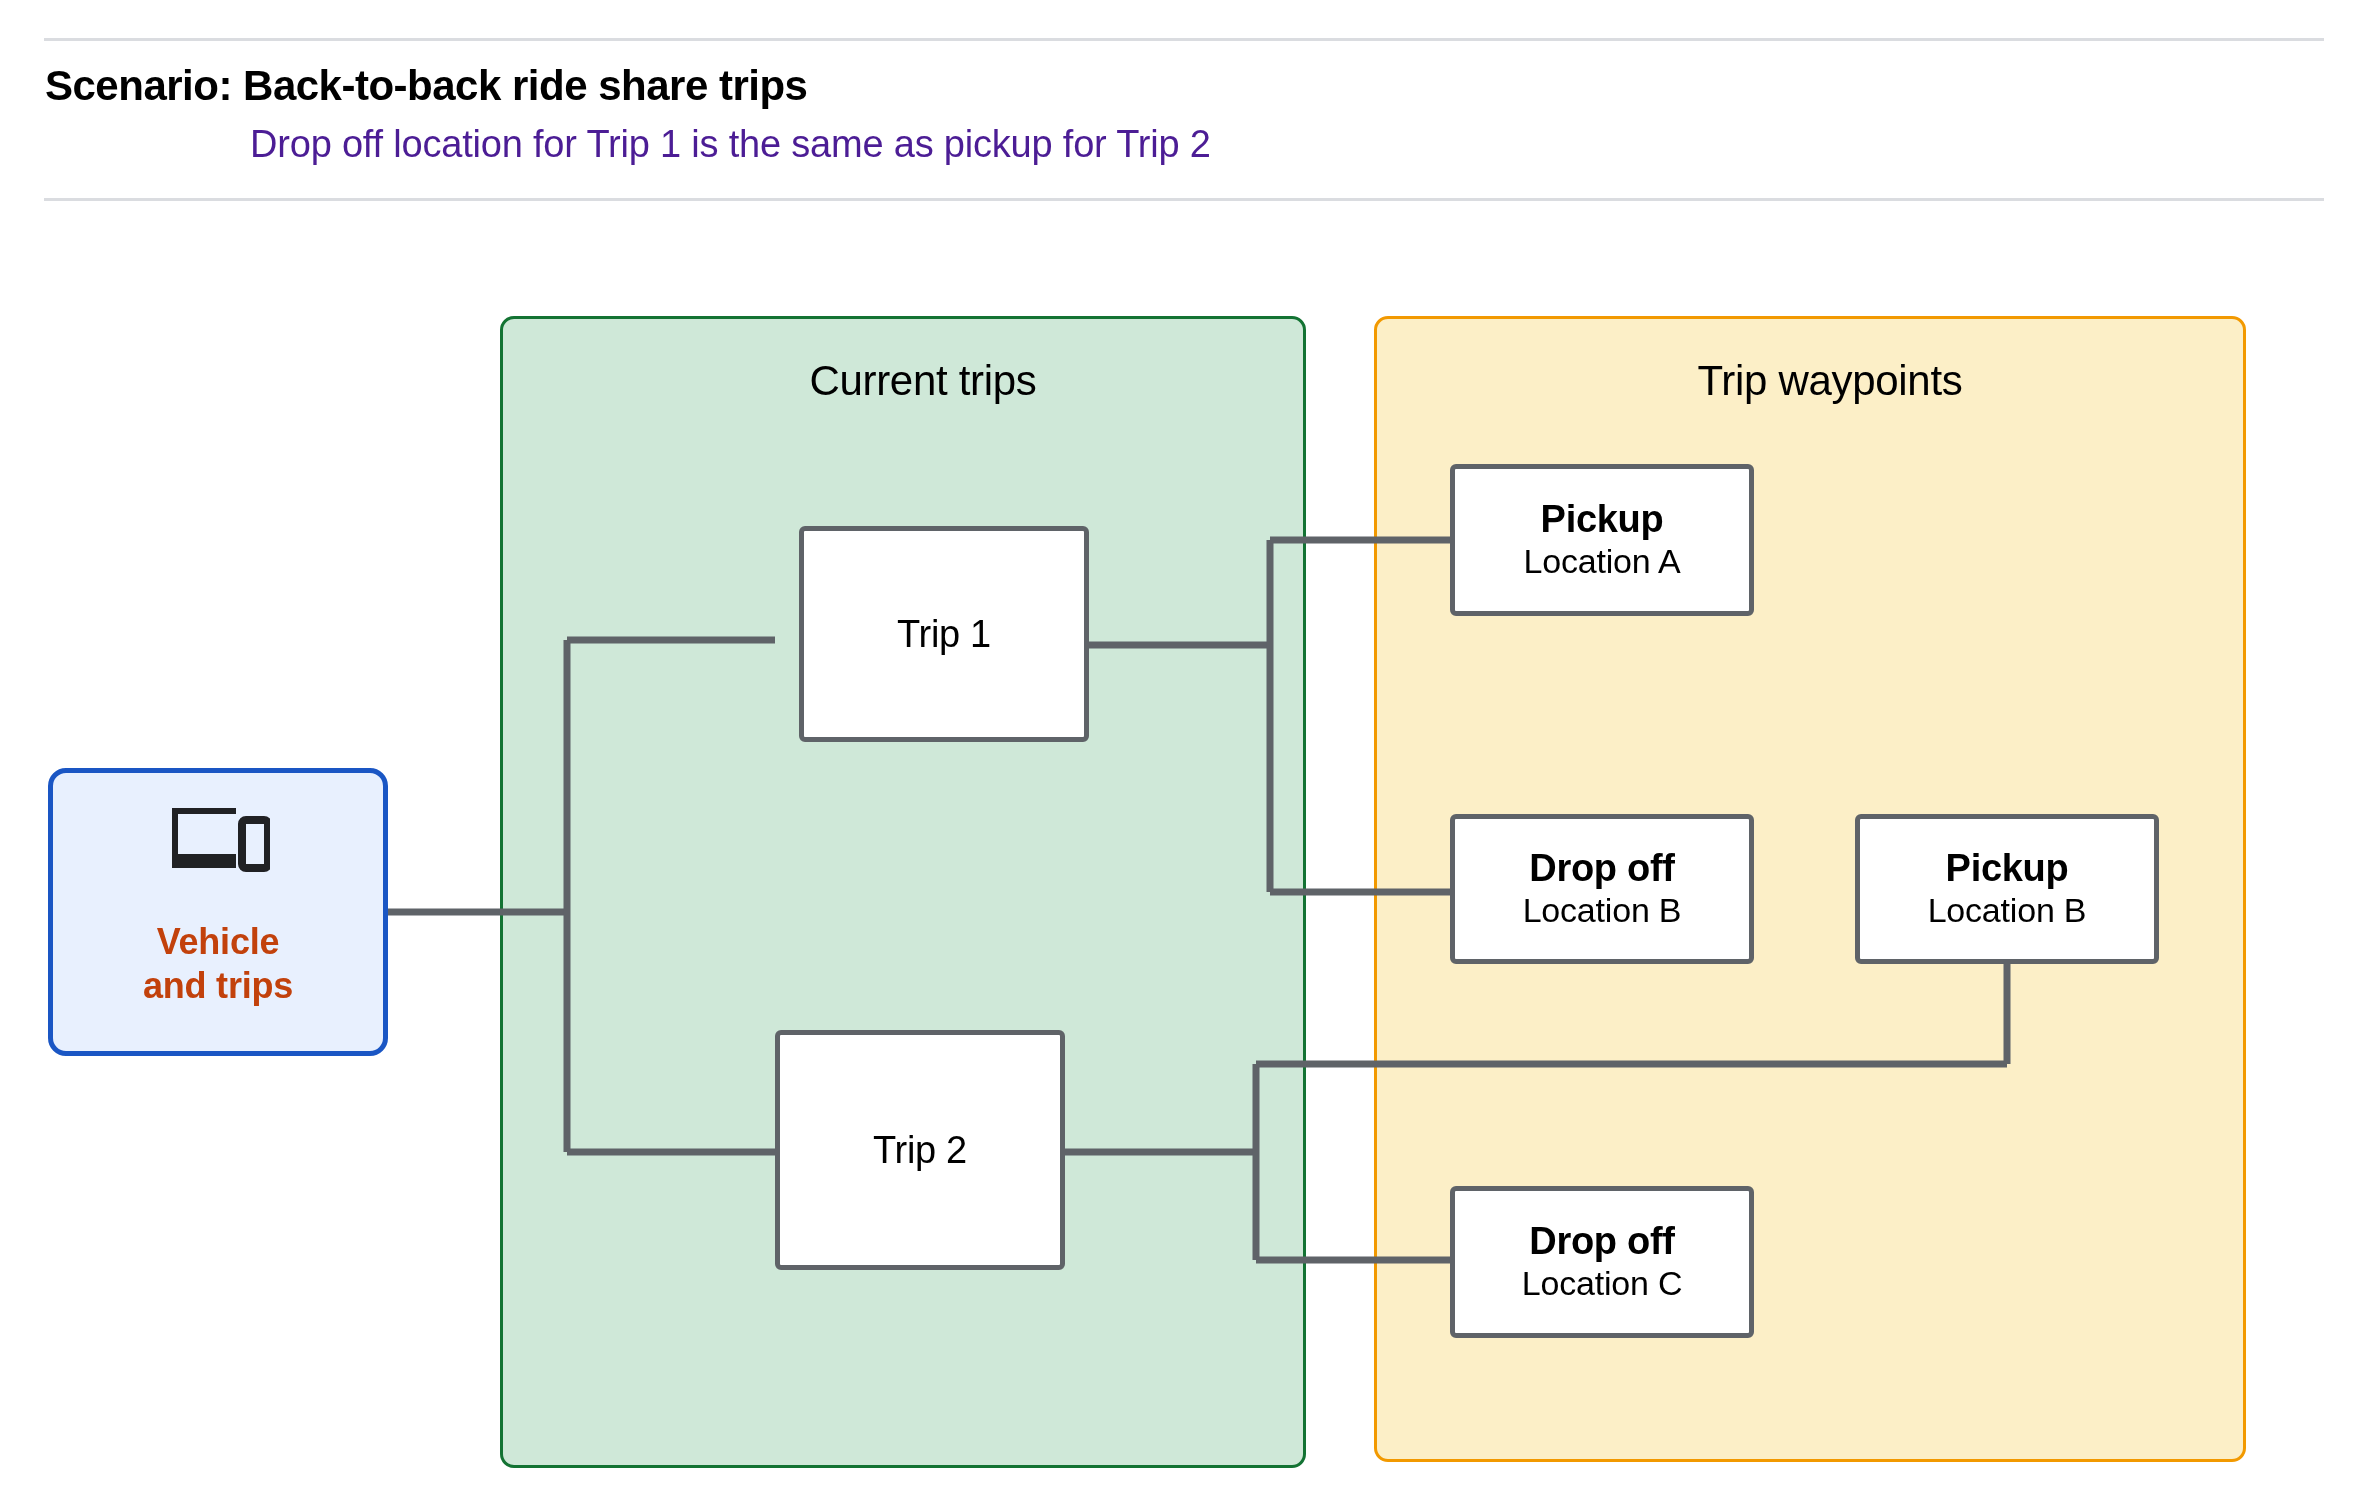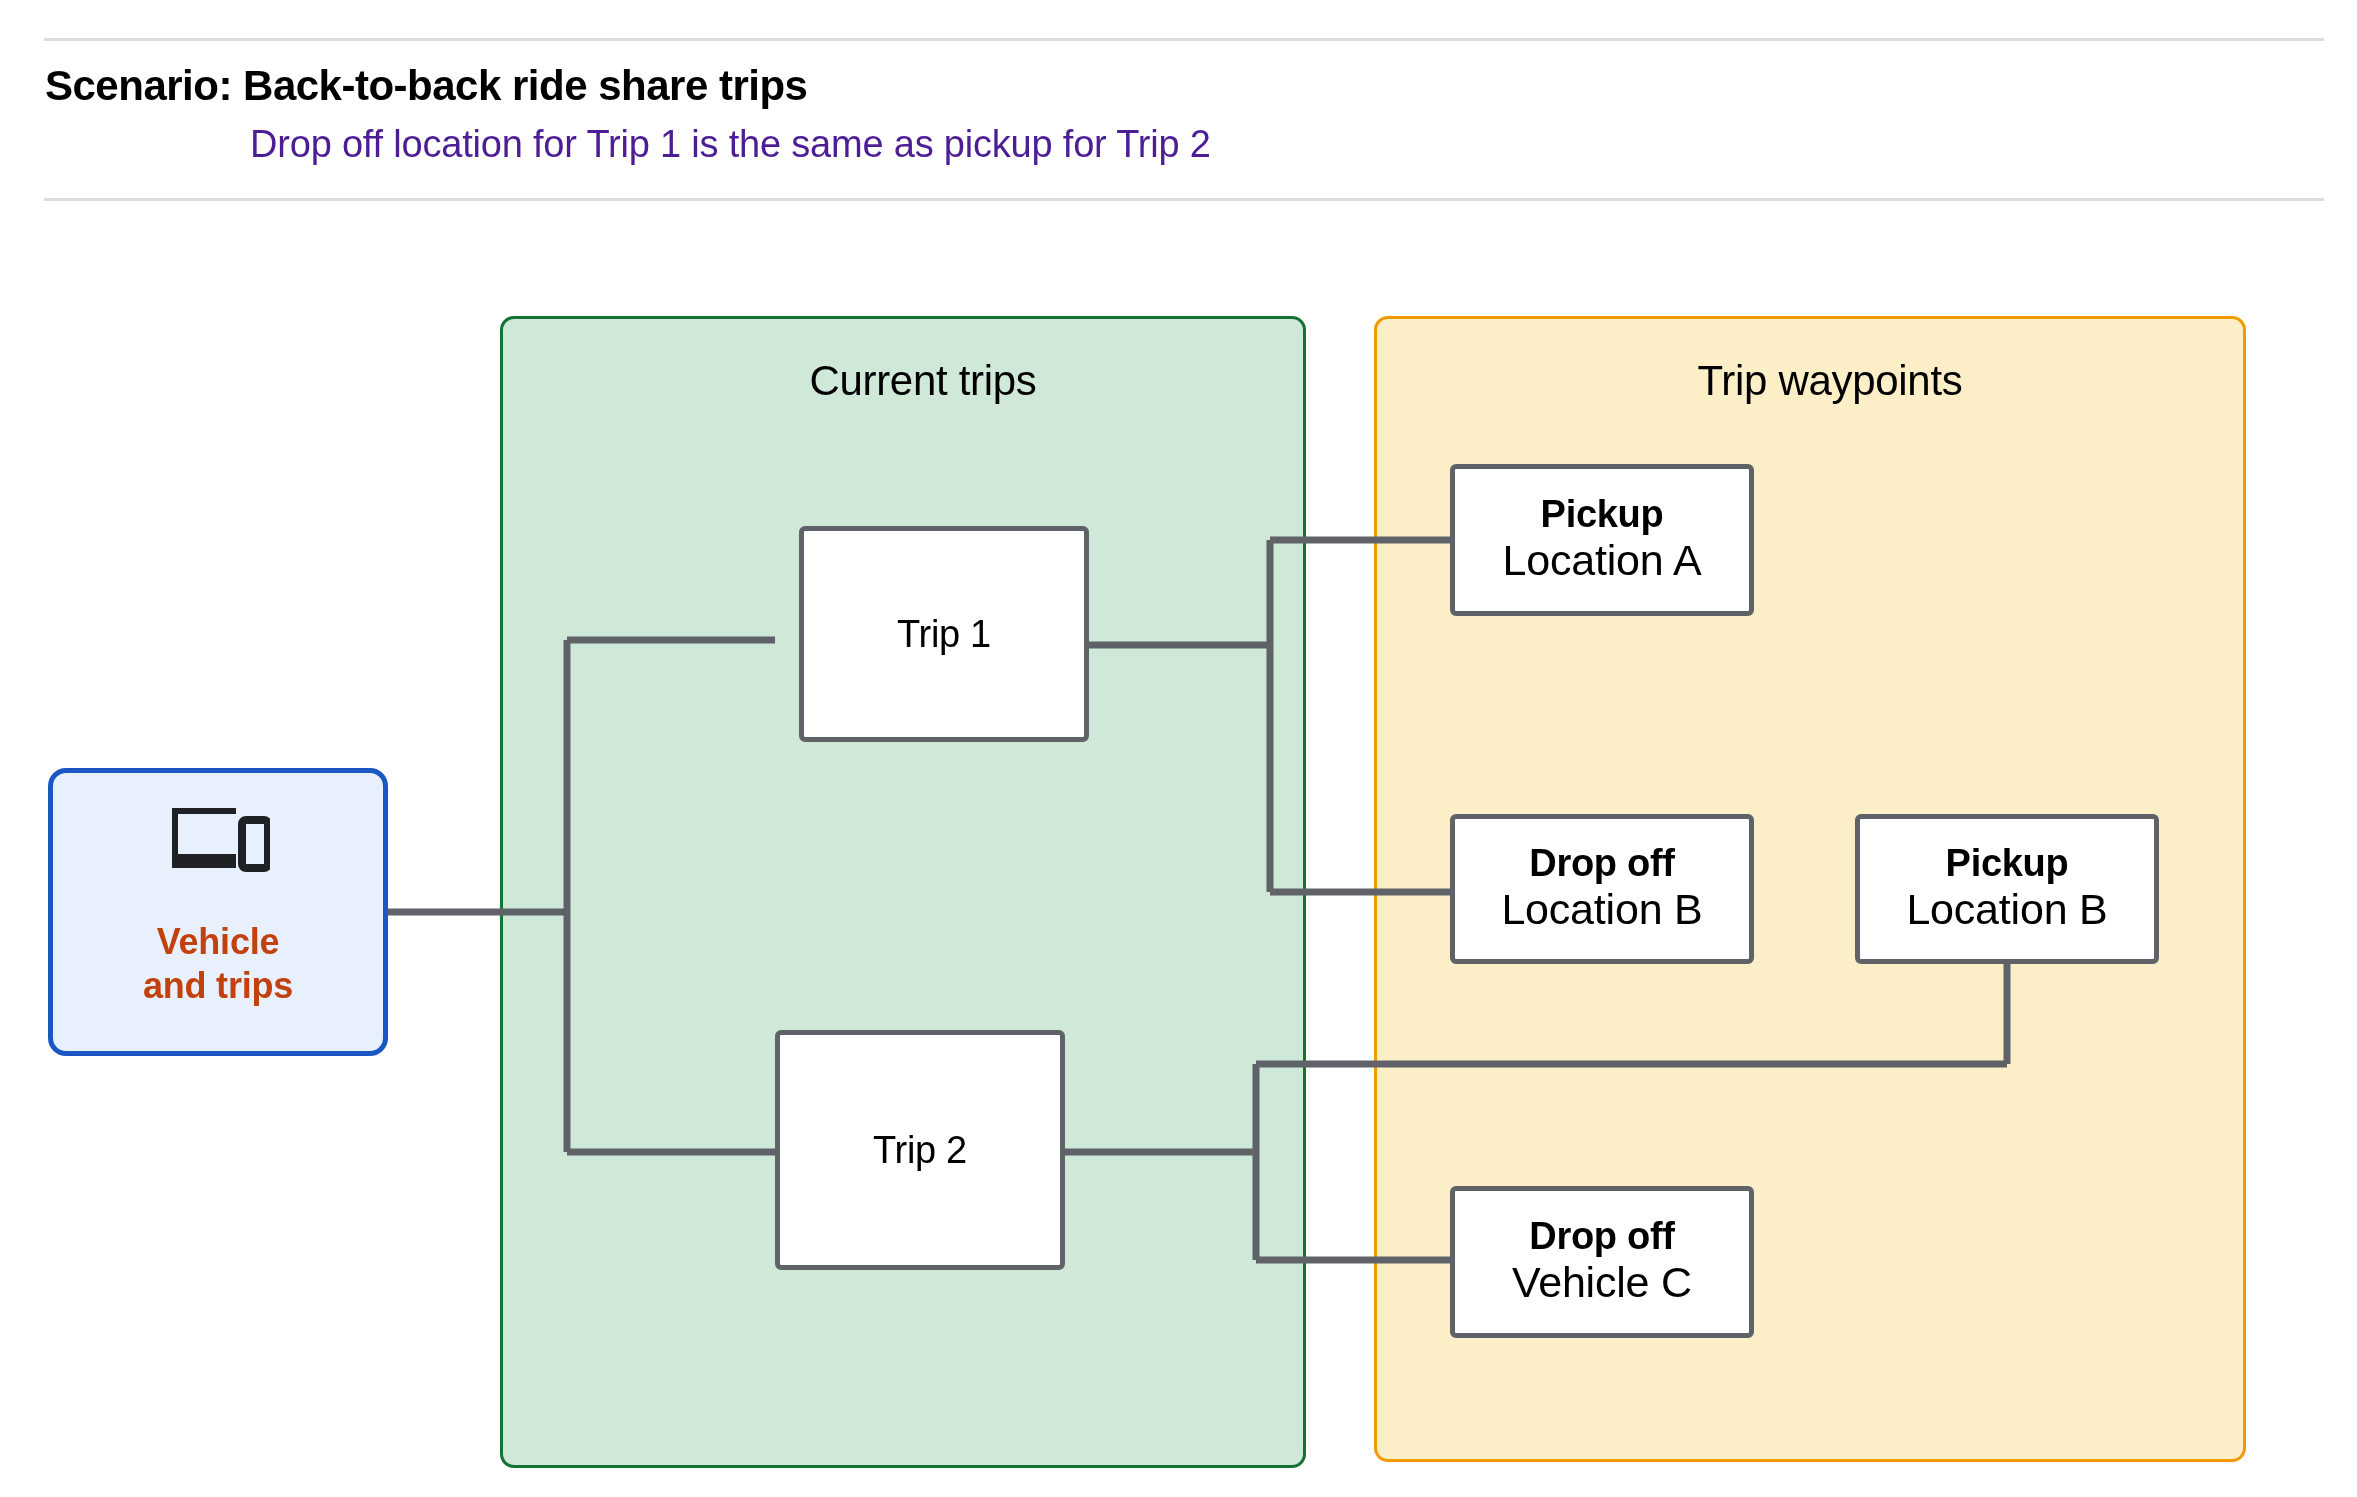--- a/index.html
+++ b/index.html
@@ -112,21 +112,21 @@
   .node-title {
     font-size: 38px;
     color: #000000;
     letter-spacing: -0.3px;
   }
   .waypoint .node-title {
     font-weight: bold;
     line-height: 1.12;
   }
   .waypoint .node-sub {
-    font-size: 43px;
+    font-size: 34px;
     font-weight: normal;
     color: #000000;
     line-height: 1.2;
     letter-spacing: -0.2px;
   }
 
   #node-trip-1 { left: 799px; top: 526px; width: 290px; height: 216px; }
   #node-trip-2 { left: 775px; top: 1030px; width: 290px; height: 240px; }
 
   #node-pickup-a   { left: 1450px; top: 464px;  width: 304px; height: 152px; }
@@ -233,14 +233,14 @@
   <div class="node-sub">Location B</div>
 </div>
 
 <div class="node waypoint" id="node-pickup-b">
   <div class="node-title">Pickup</div>
   <div class="node-sub">Location B</div>
 </div>
 
 <div class="node waypoint" id="node-dropoff-c">
   <div class="node-title">Drop off</div>
-  <div class="node-sub">Vehicle C</div>
+  <div class="node-sub">Location C</div>
 </div>
 
 </body></html>

